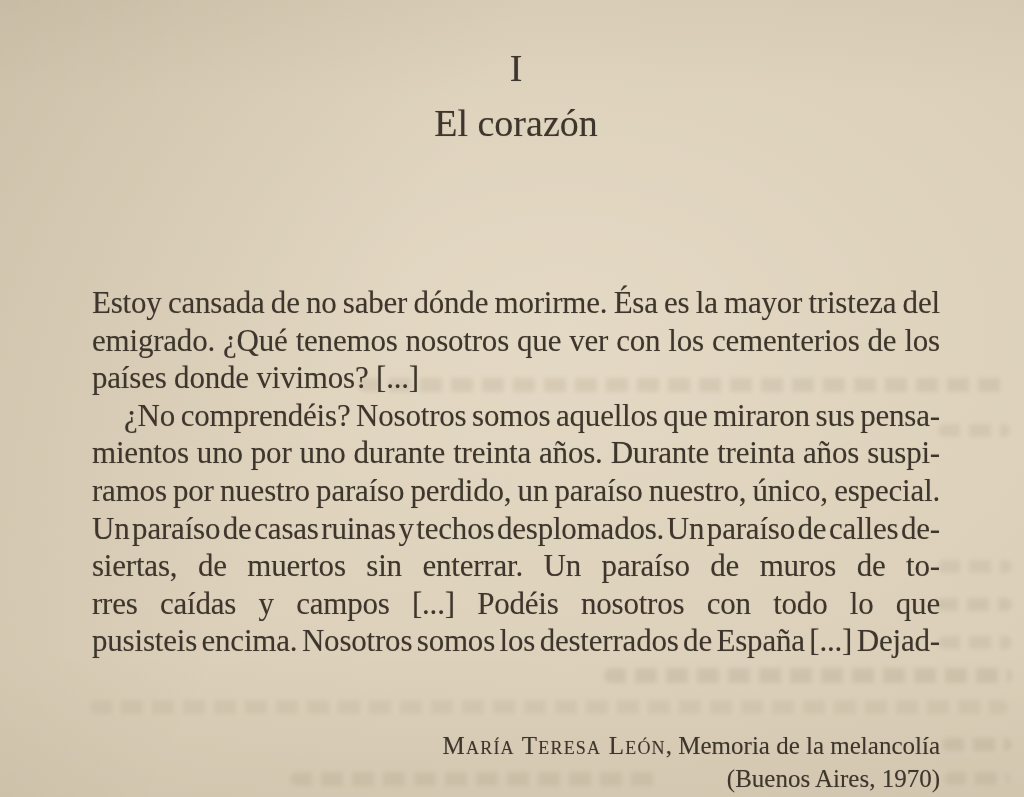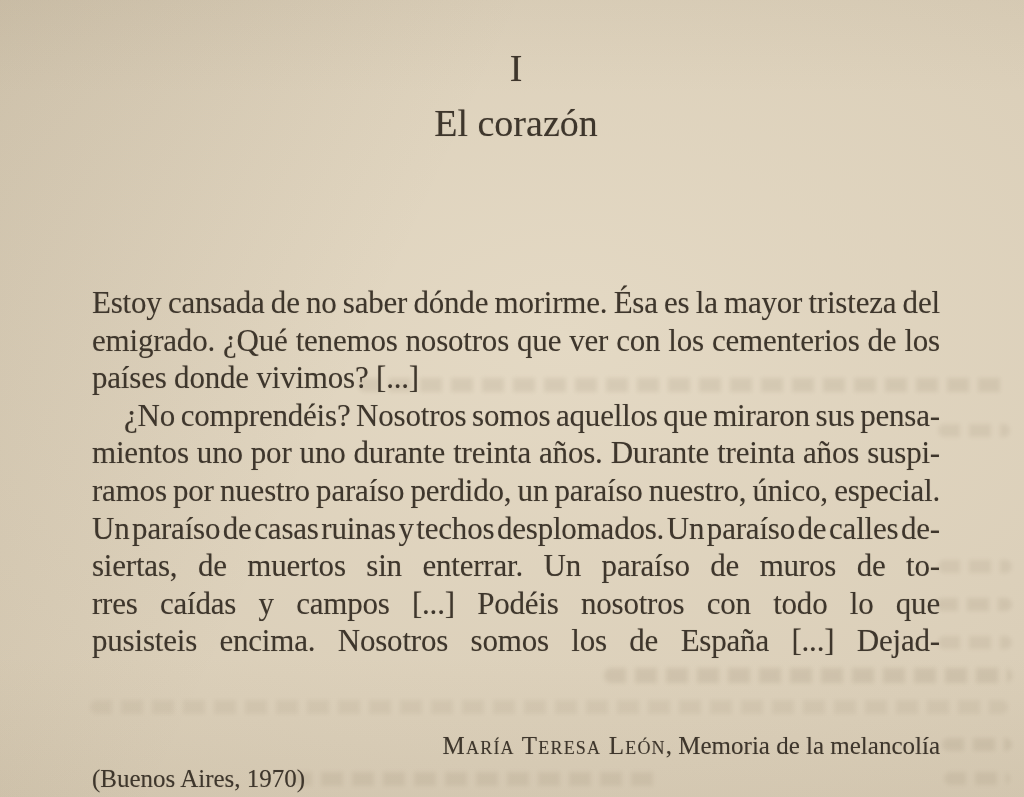--- a/index.html
+++ b/index.html
@@ -44,21 +44,21 @@
   .indent { padding-left: 32px; }
   .attribution {
     position: absolute; left: 92px; right: 84px; top: 729px;
     text-align: right; font-size: 25px; line-height: 33px;
     text-shadow: 0 0 1px rgba(62,54,44,0.30);
   }
   .author { font-variant-caps: small-caps; letter-spacing: 1.2px; }
   .work { }
   .place-date {
     position: absolute; left: 92px; right: 84px; top: 762px;
-    text-align: left; font-size: 25px; line-height: 33px;
+    text-align: right; font-size: 25px; line-height: 33px;
     font-variant-numeric: oldstyle-nums;
     text-shadow: 0 0 1px rgba(62,54,44,0.30);
   }
   .ghost {
     position: absolute; height: 14px; border-radius: 7px;
     background: repeating-linear-gradient(90deg,
       rgba(122,106,80,0.26) 0 22px, rgba(122,106,80,0) 22px 31px);
     filter: blur(2px); pointer-events: none;
   }
 </style>
@@ -188,20 +188,21 @@
         <span class="w">todo</span>
         <span class="w">lo</span>
         <span class="w">que</span>
       </div>
     <div class="line jline">
         <span class="w">pusisteis</span>
         <span class="w">encima.</span>
         <span class="w">Nosotros</span>
         <span class="w">somos</span>
         <span class="w">los</span>
+        <span class="w">desterrados</span>
         <span class="w">de</span>
         <span class="w">España</span>
         <span class="w">[...]</span>
         <span class="w">Dejad-</span>
       </div>
   </div>
 
   <div class="attribution ink">
     <span class="author">María Teresa León</span><span>, </span><span class="work">Memoria de la melancolía</span>
   </div>

